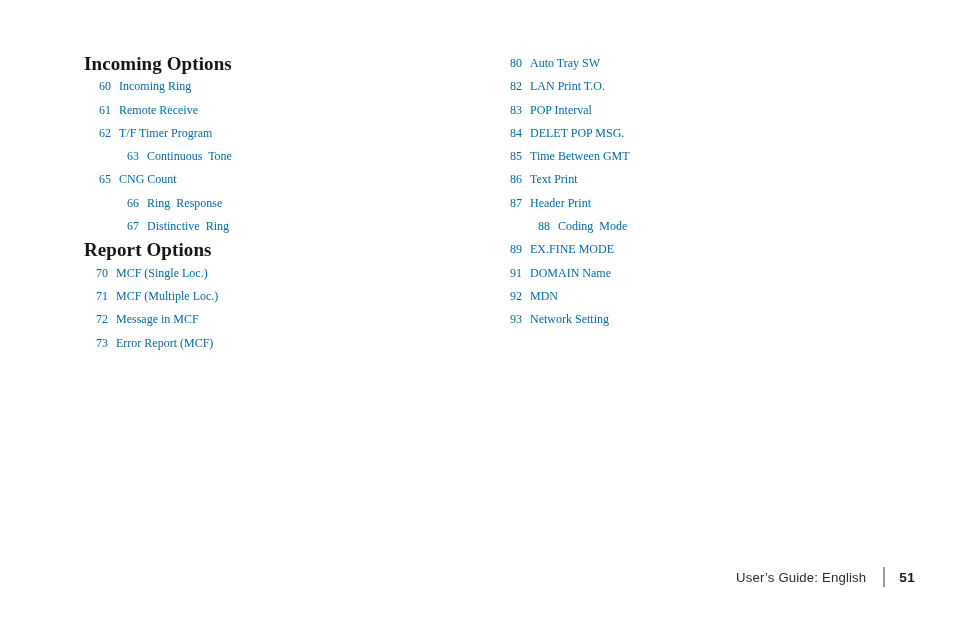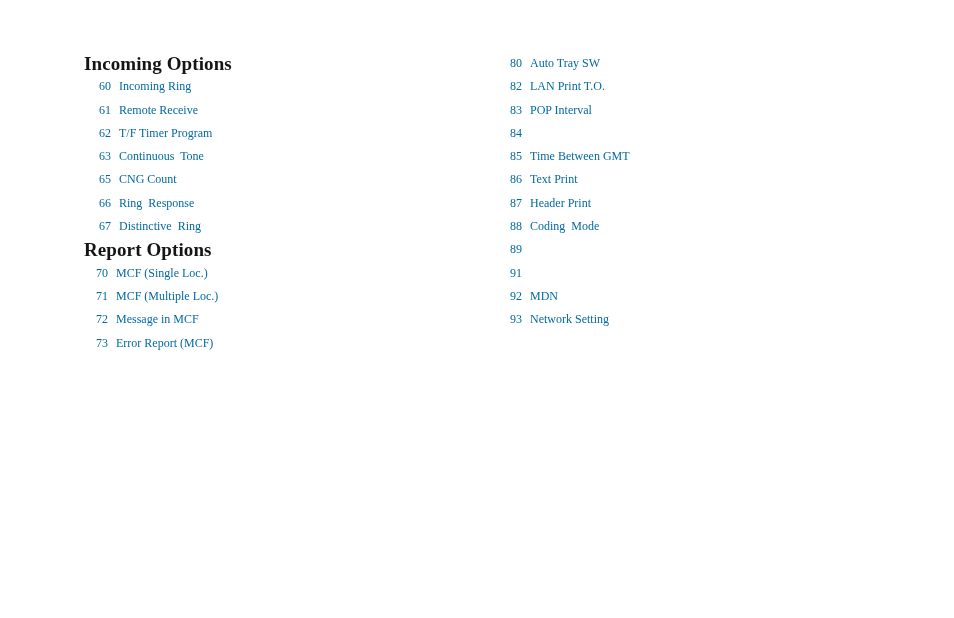--- a/index.html
+++ b/index.html
@@ -67,21 +67,21 @@
   .column.left .block-incoming .menu-item .num { width: 20px; }
   .column.left .block-report   .menu-item { padding-left: 12px; }
   .column.left .block-report   .menu-item .num { width: 20px; }
 
   
   .column.right .menu-item { padding-left: 16px; }
   .column.right .menu-item .num { width: 20px; }
 
   
   .menu-item.loose .label { word-spacing: 3px; }
-  .menu-item.loose .num   { width: 22px; }
+  .menu-item.loose .num   { width: 22px; margin-left: 28px; }
 
   
   .footer {
     position: absolute;
     right: 39px;
     top: 566px;
     display: flex;
     align-items: center;
     font-family: "Liberation Sans", "DejaVu Sans", sans-serif;
     height: 22px;
@@ -182,50 +182,58 @@
         <li class="menu-item">
           <span class="num">82</span>
           <span class="label">LAN Print T.O.</span>
         </li>
         <li class="menu-item">
           <span class="num">83</span>
           <span class="label">POP Interval</span>
         </li>
         <li class="menu-item">
           <span class="num">84</span>
+          <span class="label">DELET POP MSG.</span>
         </li>
         <li class="menu-item">
           <span class="num">85</span>
           <span class="label">Time Between GMT</span>
         </li>
         <li class="menu-item">
           <span class="num">86</span>
           <span class="label">Text Print</span>
         </li>
         <li class="menu-item">
           <span class="num">87</span>
           <span class="label">Header Print</span>
         </li>
         <li class="menu-item loose">
           <span class="num">88</span>
           <span class="label">Coding Mode</span>
         </li>
         <li class="menu-item">
           <span class="num">89</span>
+          <span class="label">EX.FINE MODE</span>
         </li>
         <li class="menu-item">
           <span class="num">91</span>
+          <span class="label">DOMAIN Name</span>
         </li>
         <li class="menu-item">
           <span class="num">92</span>
           <span class="label">MDN</span>
         </li>
         <li class="menu-item">
           <span class="num">93</span>
           <span class="label">Network Setting</span>
         </li>
       </ul>
     </div>
 
   </div>
 
+  <div class="footer">
+    <span class="guide-text">User’s Guide:  English</span>
+    <span class="divider"></span>
+    <span class="page-number">51</span>
+  </div>
 
 </div>
 
 </body></html>

